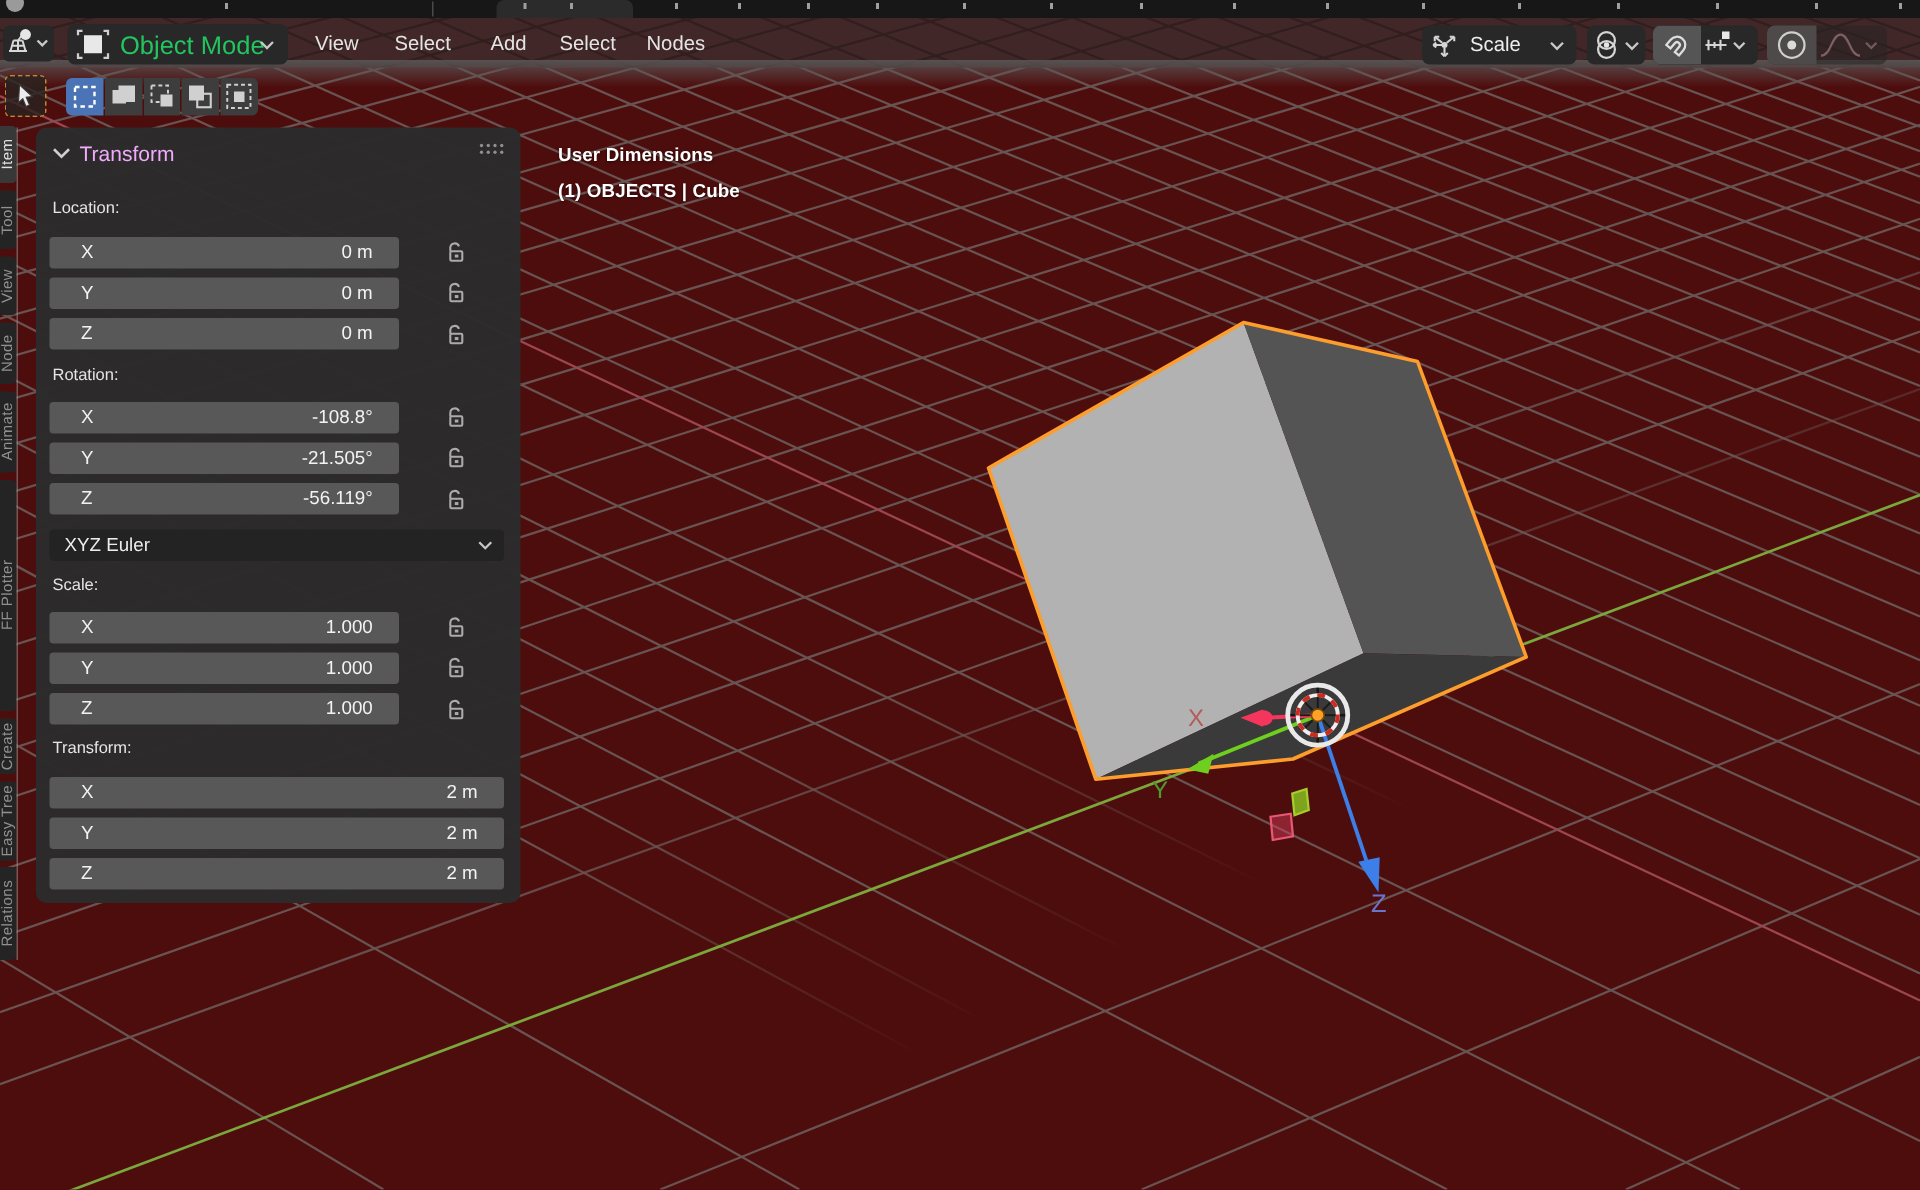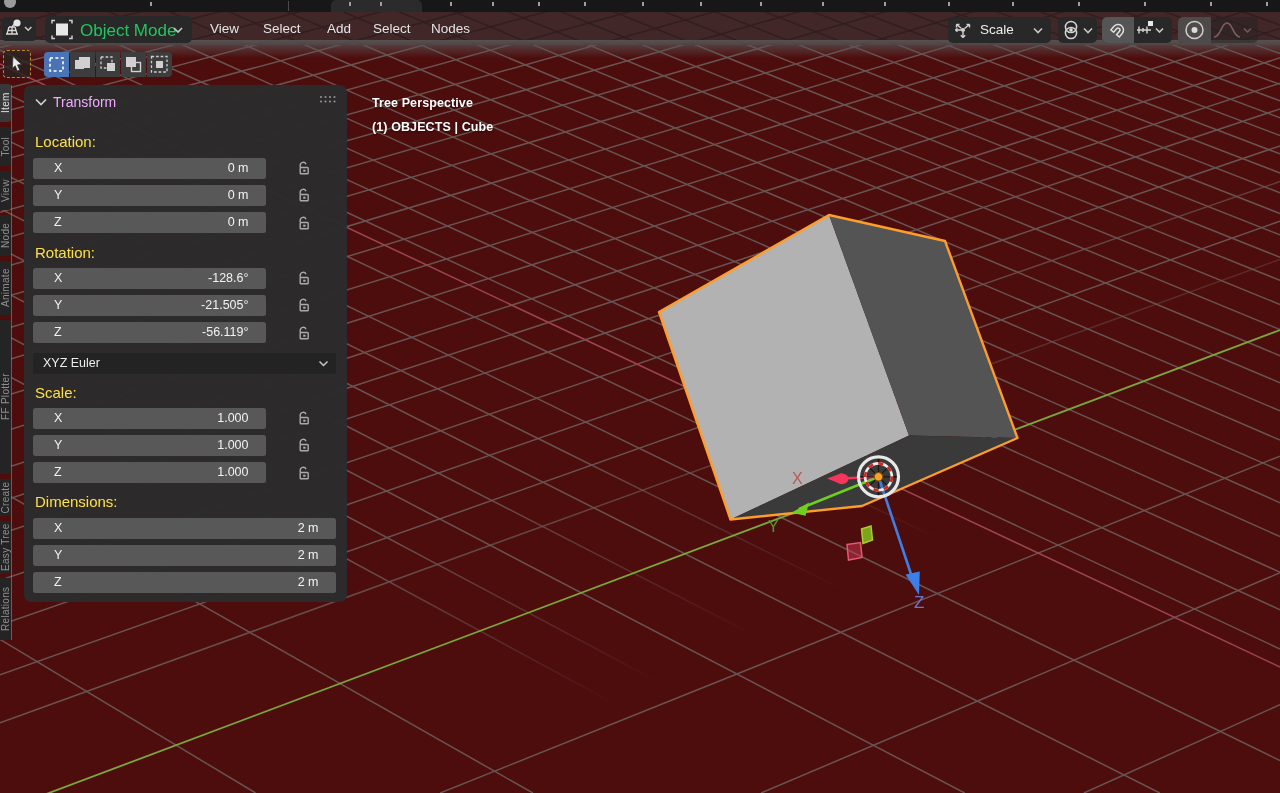--- a/index.html
+++ b/index.html
@@ -2,21 +2,21 @@
 <html><head><meta charset="utf-8"><style>
 *{margin:0;padding:0;box-sizing:border-box}
 html,body{width:1280px;height:793px;overflow:hidden;background:#4e0d0d;font-family:"Liberation Sans",sans-serif}
 #scene{position:absolute;left:0;top:0;z-index:0}
 #tabstrip{position:absolute;left:0;top:0;width:1280px;height:12px;background:#171717;z-index:5}
 #tabactive{position:absolute;left:331px;top:0;width:91px;height:12px;background:#2b2b2b;border-radius:5px 5px 0 0;z-index:6}
 #header{position:absolute;left:0;top:12px;width:1280px;height:33px;z-index:5}
 .menu{position:absolute;top:19px;height:19px;color:#e4e4e4;font-size:13.5px;line-height:19px;z-index:6}
 .ddbtn{position:absolute;background:#282828;border-radius:4px;z-index:6}
 #panel{position:absolute;left:24px;top:85px;width:323px;height:517px;background:rgba(43,43,43,0.97);border-radius:7px;z-index:4}
-.plabel{position:absolute;color:#fde047;font-size:15px}
+.plabel{position:absolute;color:#e5e5e5;font-size:11px}
 .prow{position:absolute;left:33px;width:232.5px;height:21px;background:#585858;border-radius:2.5px;color:#f2f2f2;font-size:12.5px;line-height:21px}
 .prow.full{width:302.5px}
 .prow .ax{position:absolute;left:21px}
 .prow .val{position:absolute;right:17px}
 .prow.full .val{right:17px}
 .ltab{position:absolute;left:0;background:#252525;width:11px;border-radius:0 3px 3px 0;color:#9a9a9a;font-size:10px;overflow:hidden}
 .ltab span{position:absolute;left:0px;top:2px;bottom:2px;width:11px;writing-mode:vertical-rl;transform:rotate(180deg);white-space:nowrap;letter-spacing:0.3px;display:flex;align-items:center;justify-content:center}
 .vptext{position:absolute;color:#ffffff;font-size:12.5px;font-weight:bold;letter-spacing:0.1px;z-index:3;text-shadow:0 1px 2px rgba(0,0,0,.55)}
 </style></head>
 <body>
@@ -393,21 +393,21 @@
     <span class="val">0 m</span>
   </div>
 <svg style="position:absolute;left:296px;top:214.6px;z-index:5" width="15" height="16" viewBox="0 0 15 16">
 <path d="M4.2 7.5 V5.2 a3 3 0 0 1 5.8 -1" fill="none" stroke="#ababab" stroke-width="1.4"></path>
 <rect x="4.2" y="7.5" width="8" height="6.3" rx="0.8" fill="none" stroke="#ababab" stroke-width="1.4"></rect>
 <rect x="7.2" y="9.7" width="2.4" height="2" fill="#ababab"></rect>
 </svg>
 <div class="plabel" style="left:35px;top:243.5px;z-index:5">Rotation:</div>
 <div class="prow" style="top:267.5px;z-index:5">
     <span class="ax">X</span>
-    <span class="val">-128.6°</span>
+    <span class="val">-108.8°</span>
   </div>
 <svg style="position:absolute;left:296px;top:270.0px;z-index:5" width="15" height="16" viewBox="0 0 15 16">
 <path d="M4.2 7.5 V5.2 a3 3 0 0 1 5.8 -1" fill="none" stroke="#ababab" stroke-width="1.4"></path>
 <rect x="4.2" y="7.5" width="8" height="6.3" rx="0.8" fill="none" stroke="#ababab" stroke-width="1.4"></rect>
 <rect x="7.2" y="9.7" width="2.4" height="2" fill="#ababab"></rect>
 </svg>
 <div class="prow" style="top:294.8px;z-index:5">
     <span class="ax">Y</span>
     <span class="val">-21.505°</span>
   </div>
@@ -452,28 +452,28 @@
 </svg>
 <div class="prow" style="top:462.1px;z-index:5">
     <span class="ax">Z</span>
     <span class="val">1.000</span>
   </div>
 <svg style="position:absolute;left:296px;top:464.6px;z-index:5" width="15" height="16" viewBox="0 0 15 16">
 <path d="M4.2 7.5 V5.2 a3 3 0 0 1 5.8 -1" fill="none" stroke="#ababab" stroke-width="1.4"></path>
 <rect x="4.2" y="7.5" width="8" height="6.3" rx="0.8" fill="none" stroke="#ababab" stroke-width="1.4"></rect>
 <rect x="7.2" y="9.7" width="2.4" height="2" fill="#ababab"></rect>
 </svg>
-<div class="plabel" style="left:35px;top:493px;z-index:5">Dimensions:</div>
+<div class="plabel" style="left:35px;top:493px;z-index:5">Transform:</div>
 <div class="prow full" style="top:517.5px;z-index:5">
     <span class="ax">X</span>
     <span class="val">2 m</span>
   </div>
 <div class="prow full" style="top:544.7px;z-index:5">
     <span class="ax">Y</span>
     <span class="val">2 m</span>
   </div>
 <div class="prow full" style="top:571.9px;z-index:5">
     <span class="ax">Z</span>
     <span class="val">2 m</span>
   </div>
 
-<div class="vptext" style="left:372px;top:96px">Tree Perspective</div>
+<div class="vptext" style="left:372px;top:96px">User Dimensions</div>
 <div class="vptext" style="left:372px;top:120px">(1) OBJECTS | Cube</div>
 
 </body></html>

